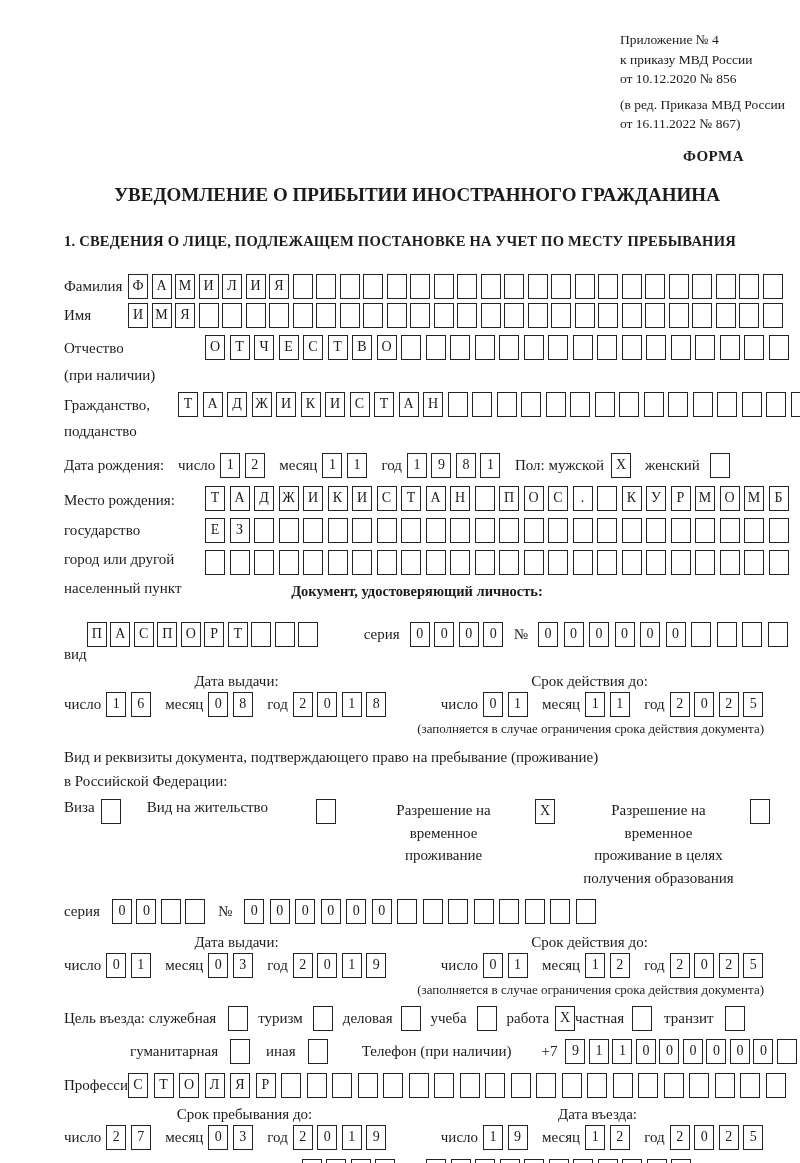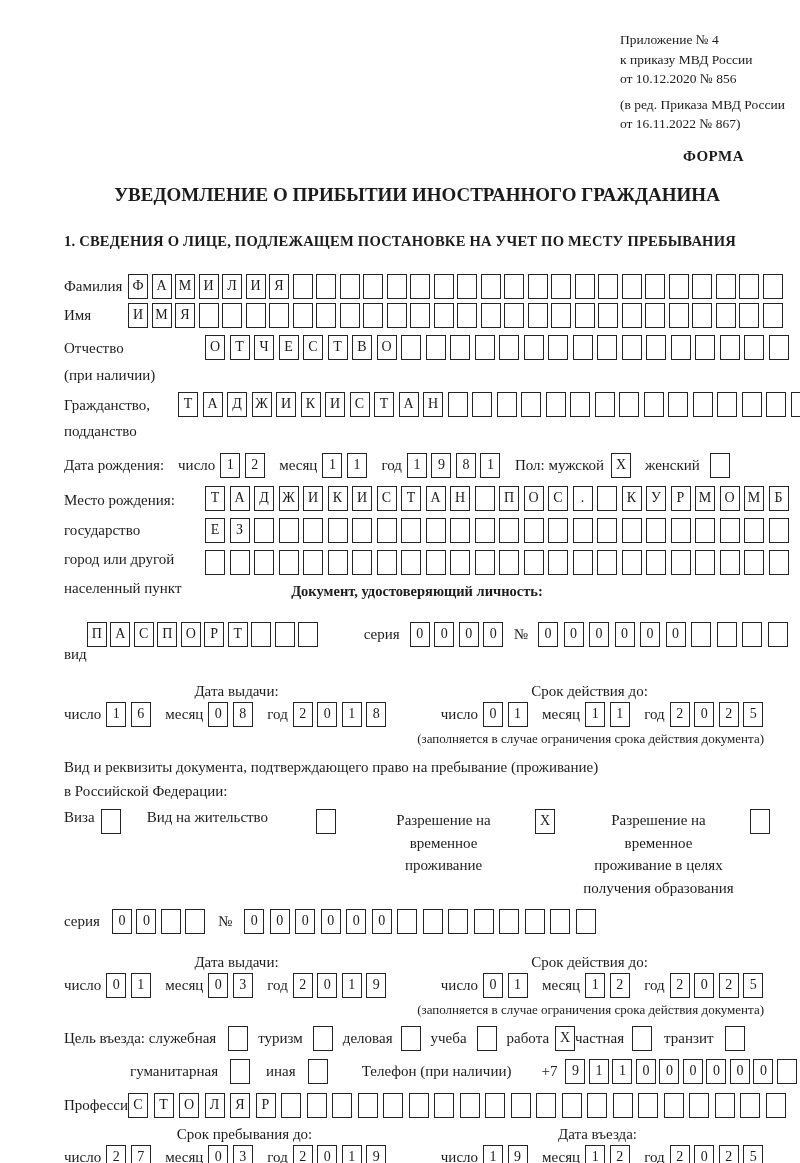--- a/index.html
+++ b/index.html
@@ -34,21 +34,21 @@
   .blank-line { display:inline-block; width:52px; border-bottom:2px solid #333; margin-left:10px; vertical-align:baseline; }
   .sec1 { font-weight:bold; font-size:14.6px; margin-top:24px; letter-spacing:.2px; }
 
   .lblcol { flex:0 0 auto; }
   .twolines div { line-height:1.75; }
 
   .dg { display:flex; align-items:center; }
   .dg .lbl { margin-right:5px; }
   .dg .cells { margin-right:10px; }
 
-  .dhead { display:flex; margin-top:20px; }
+  .dhead { display:flex; margin-top:10px; }
   .dhead div { text-align:center; }
 
   .note { text-align:right; font-size:13px; margin:2px 6px 8px 0; }
 
   .cbgroup { display:flex; align-items:flex-start; }
   .cbtext { text-align:center; line-height:1.5; }
   .cbgroup .cell { margin-left:10px; }
 
   .center-b { text-align:center; font-weight:bold; font-size:14.5px; margin:8px 0 6px 0; }
 

